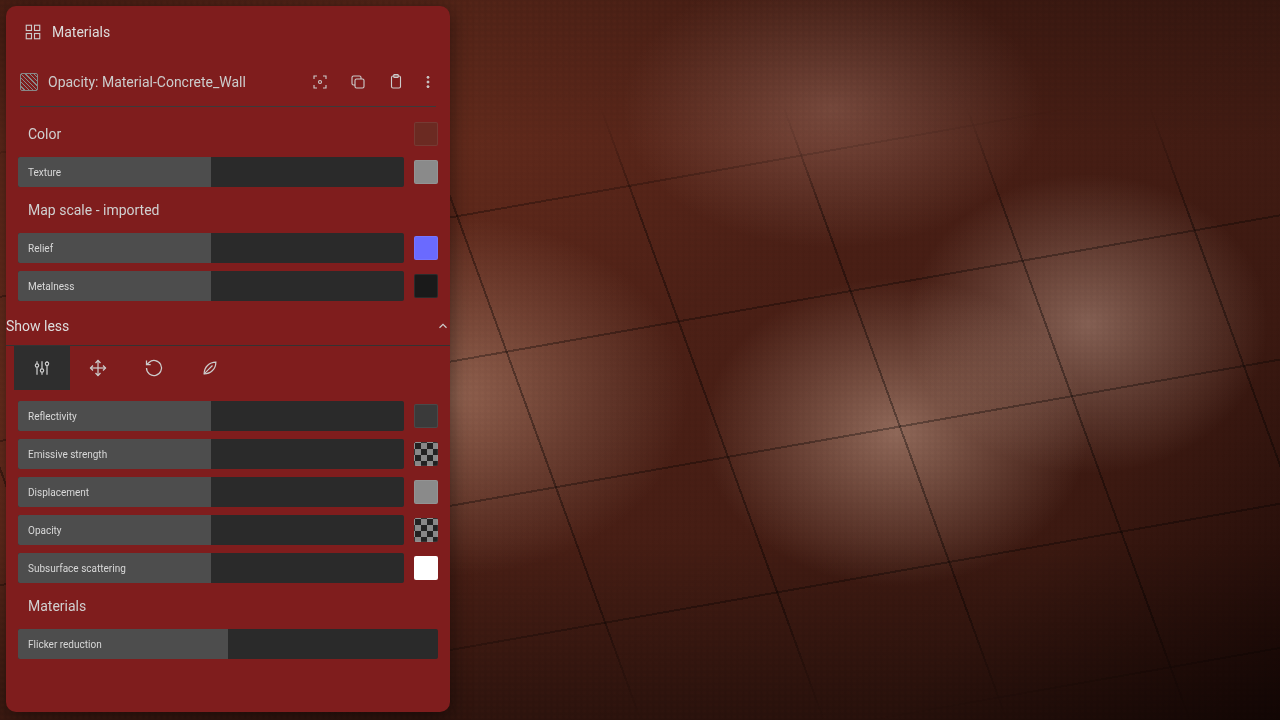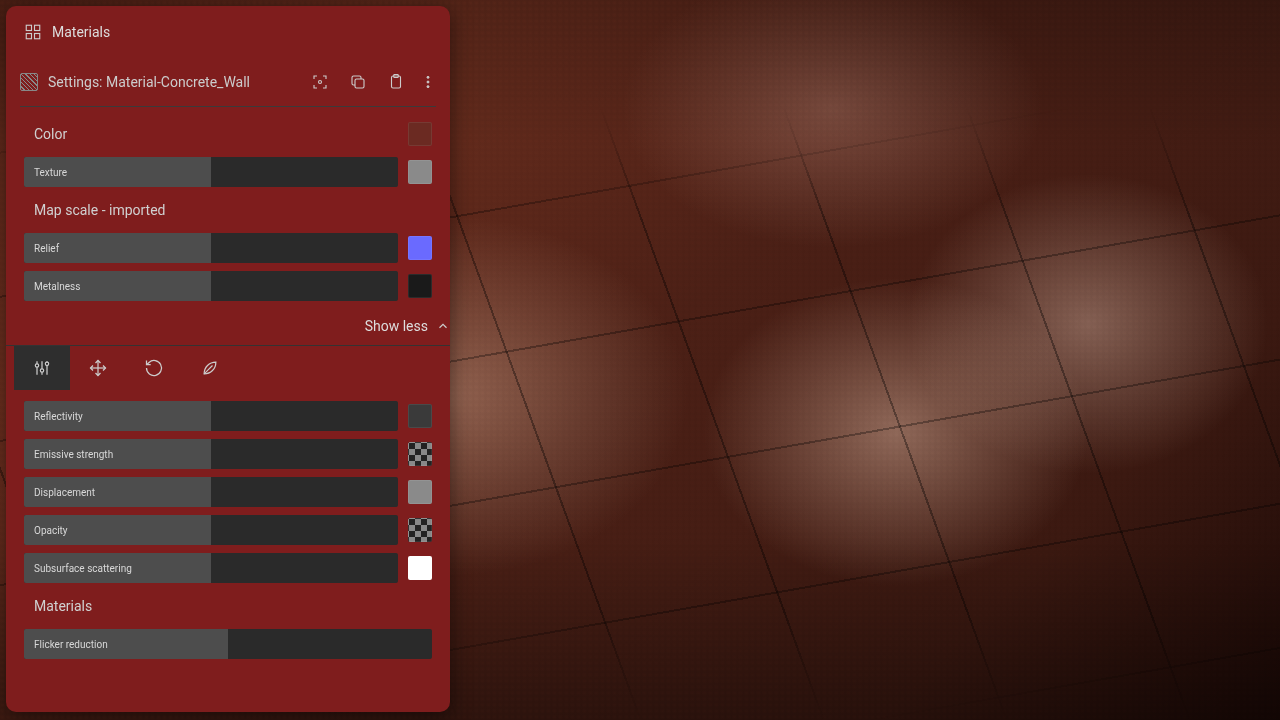--- a/index.html
+++ b/index.html
@@ -56,21 +56,21 @@
   }
   .icon-btn svg { width: 18px; height: 18px; stroke: #ccc; fill: none; stroke-width: 1.5; }
   .hatch-icon {
     width: 18px; height: 18px; border: 1px solid #888; border-radius: 2px;
     background-image: repeating-linear-gradient(45deg, transparent 0 2px, #888 2px 3px);
     flex-shrink: 0;
   }
 
   .divider { height: 1px; background: #3a3a3a; margin: 0 14px; }
 
-  .prop-list { padding: 12px 18px 6px; display: flex; flex-direction: column; gap: 8px; }
+  .prop-list { padding: 12px 12px 6px; display: flex; flex-direction: column; gap: 8px; }
   .prop-row { display: flex; align-items: center; height: 30px; gap: 10px; }
   .prop-slider {
     flex: 1; height: 30px; background: #2a2a2a; border-radius: 2px; position: relative; overflow: hidden;
     display: flex; align-items: center;
   }
   .prop-slider .fill {
     position: absolute; left: 0; top: 0; bottom: 0; background: #4d4d4d;
   }
   .prop-slider .label {
     position: relative; z-index: 1; padding-left: 10px; color: #d8d8d8; font-size: 10px;
@@ -83,21 +83,21 @@
   }
   .swatch.checker {
     background-image:
       linear-gradient(45deg, #888 25%, transparent 25%, transparent 75%, #888 75%),
       linear-gradient(45deg, #888 25%, #222 25%, #222 75%, #888 75%);
     background-size: 12px 12px;
     background-position: 0 0, 6px 6px;
   }
 
   .show-toggle {
-    display: flex; align-items: center; justify-content: flex-end; gap: 8px;
+    display: flex; align-items: center; justify-content: space-between; gap: 8px;
     height: 38px; color: #ddd; cursor: pointer; font-size: 14px;
   }
   .show-toggle svg { width: 14px; height: 14px; stroke: #ccc; fill: none; stroke-width: 2; }
 
   .tool-tabs {
     display: flex; align-items: center; height: 44px; padding: 0 8px; gap: 0;
     border-top: 1px solid #333;
   }
   .tool-tab {
     width: 56px; height: 44px; display: flex; align-items: center; justify-content: center;
@@ -120,21 +120,21 @@
           <rect x="14" y="3" width="7" height="7"></rect>
           <rect x="3" y="14" width="7" height="7"></rect>
           <rect x="14" y="14" width="7" height="7"></rect>
         </svg>
       <span>Materials</span>
     </div>
   </div>
 
   <div class="surface-row">
     <div class="hatch-icon"></div>
-    <div class="surface-label">Settings: Material-Concrete_Wall</div>
+    <div class="surface-label">Opacity: Material-Concrete_Wall</div>
     <div class="icon-btn">
       <svg viewBox="0 0 24 24">
           <path d="M4 8V4h4M16 4h4v4M20 16v4h-4M8 20H4v-4"></path>
           <circle cx="12" cy="12" r="2"></circle>
         </svg>
     </div>
     <div class="icon-btn">
       <svg viewBox="0 0 24 24">
           <rect x="8" y="8" width="12" height="12" rx="2"></rect>
           <path d="M16 8V6a2 2 0 0 0-2-2H6a2 2 0 0 0-2 2v8a2 2 0 0 0 2 2h2"></path>

